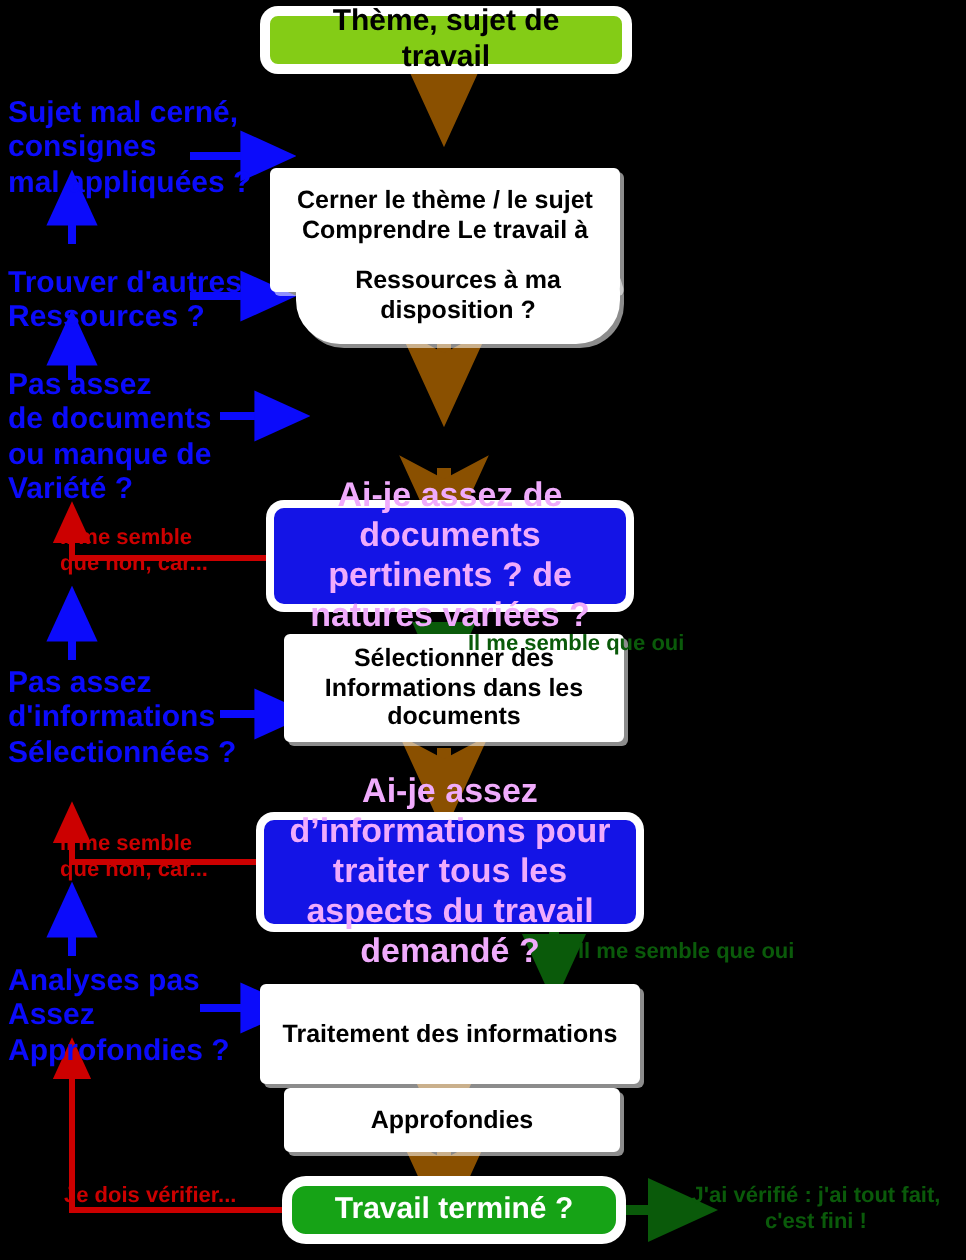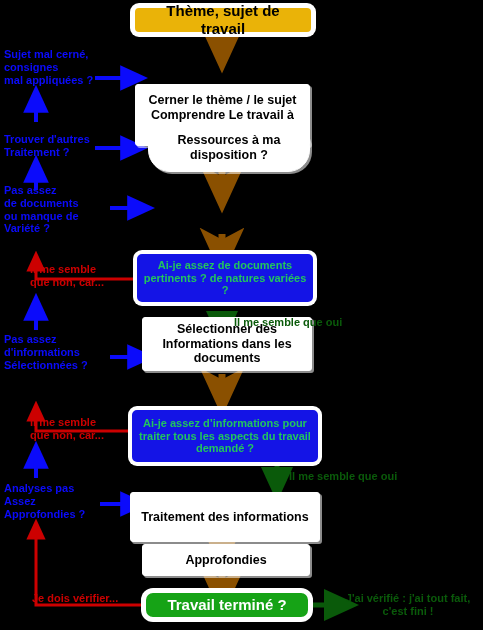--- a/index.html
+++ b/index.html
@@ -36,35 +36,35 @@
     color: #000000;
     font-weight: bold;
     font-size: 12.5px;
     border-radius: 3px;
     box-shadow: 2px 2px 0 rgba(255,255,255,0.55);
     border: 1px solid #ffffff;
     padding: 3px 6px;
   }
   
   .start {
-    background: #eab308;
+    background: #84cc16;
     color: #000000;
     font-weight: bold;
     font-size: 15px;
     border-radius: 6px;
     border: 2px solid #ffffff;
     box-shadow: 0 0 0 3px #ffffff;
     padding: 2px 10px;
   }
   
   .decision {
     background: #1414e6;
-    color: #22c55e;
-    font-weight: bold;
-    font-size: 11px;
+    color: #f0abfc;
+    font-weight: bold;
+    font-size: 17px;
     border-radius: 7px;
     border: 2px solid #ffffff;
     box-shadow: 0 0 0 2px #ffffff;
     padding: 3px 6px;
   }
   
   .endbox {
     background: #16a316;
     color: #ffffff;
     font-weight: bold;
@@ -74,21 +74,21 @@
     box-shadow: 0 0 0 3px #ffffff;
     padding: 2px 8px;
   }
   
   .lbl {
     position: absolute;
     font-weight: bold;
     line-height: 1.16;
     white-space: pre-line;
   }
-  .lbl-blue  { color: #0b0bfb; font-size: 11px; }
+  .lbl-blue  { color: #0b0bfb; font-size: 15px; }
   .lbl-red   { color: #cc0000; font-size: 11px; }
   .lbl-green { color: #0a5a0a; font-size: 11px; }
   .lbl-green-c { text-align: center; }
 
   svg.arrows {
     position: absolute;
     left: 0; top: 0;
     width: 483px;
     height: 630px;
     pointer-events: none;
@@ -177,21 +177,21 @@
 
   <div class="node proc" style="left:142px; top:544px; width:168px; height:32px;">Approfondies</div>
 
   <div class="node endbox" style="left:144px; top:591px; width:166px; height:28px;">Travail terminé ?</div>
 
   <div class="lbl lbl-blue" style="left:4px; top:48px; width:126px;">Sujet mal cerné,
 consignes
 mal appliquées ?</div>
 
   <div class="lbl lbl-blue" style="left:4px; top:133px; width:126px;">Trouver d'autres
-Traitement ?</div>
+Ressources ?</div>
 
   <div class="lbl lbl-blue" style="left:4px; top:184px; width:110px;">Pas assez
 de documents
 ou manque de
 Variété ?</div>
 
   <div class="lbl lbl-blue" style="left:4px; top:333px; width:120px;">Pas assez
 d'informations
 Sélectionnées ?</div>
 

